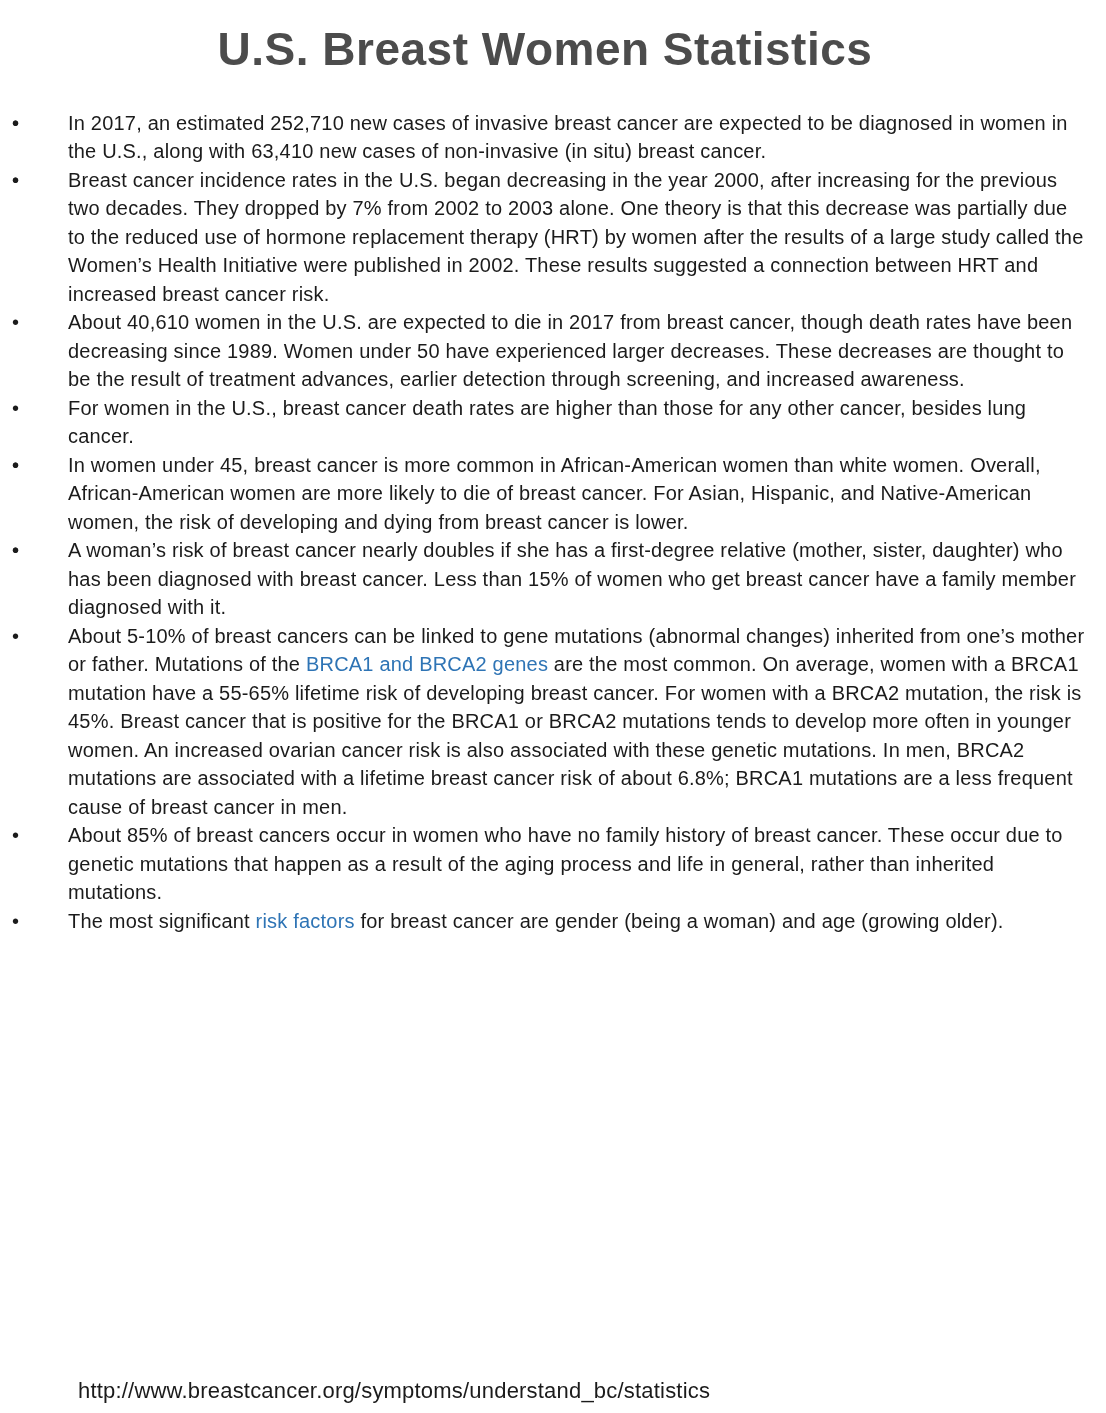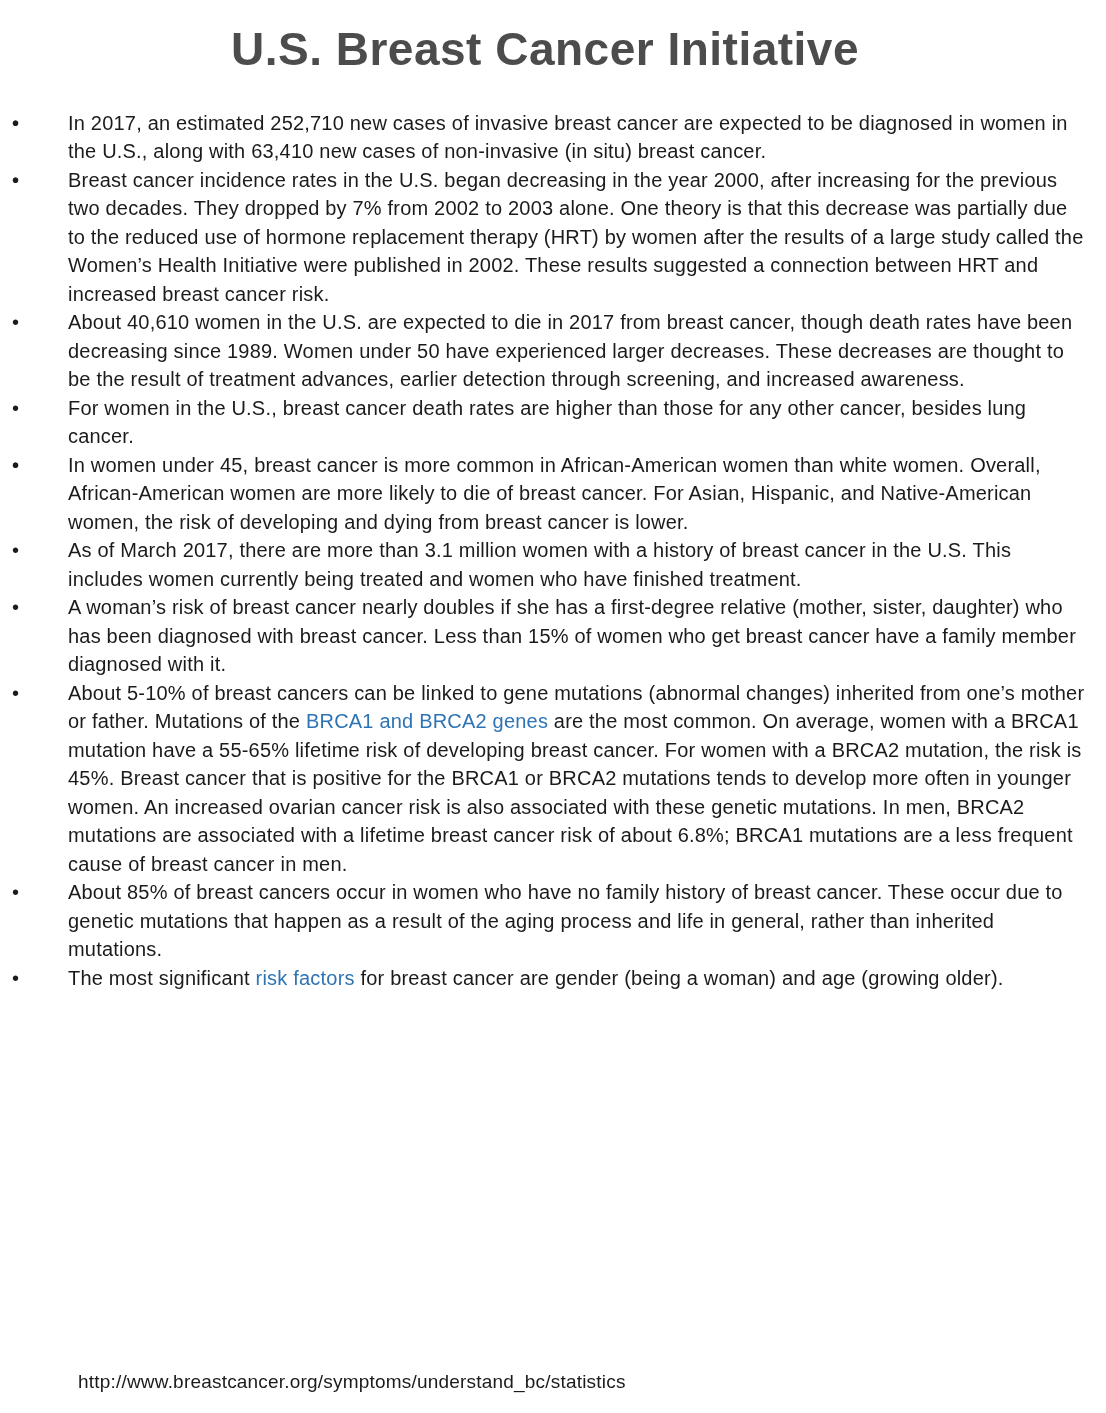--- a/index.html
+++ b/index.html
@@ -53,43 +53,43 @@
     top: 0;
     font-size: 20px;
   }
   a.link {
     color: var(--link-color);
     cursor: pointer;
   }
   .footer-url {
     position: absolute;
     left: 78px;
-    bottom: 20px;
-    font-size: 19px;
+    bottom: 9px;
+    font-size: 22px;
     letter-spacing: 0.2px;
     color: var(--body-color);
     white-space: nowrap;
   }
 </style>
 </head>
 <body>
 
 <div class="page">
-  <h1 class="doc-title">U.S. Breast Cancer Initiative</h1>
+  <h1 class="doc-title">U.S. Breast Women Statistics</h1>
 
   <ul class="bullets" id="bullet-list">
       <li><span class="marker">•</span></li>
       <li><span class="marker">•</span><span class="text">In 2017, an estimated 252,710 new cases of invasive breast cancer are expected to be diagnosed in women in the U.S., along with 63,410 new cases of non-invasive (in situ) breast cancer.</span></li>
       <li><span class="marker">•</span></li>
       <li><span class="marker">•</span><span class="text">Breast cancer incidence rates in the U.S. began decreasing in the year 2000, after increasing for the previous two decades. They dropped by 7% from 2002 to 2003 alone. One theory is that this decrease was partially due to the reduced use of hormone replacement therapy (HRT) by women after the results of a large study called the Women’s Health Initiative were published in 2002. These results suggested a connection between HRT and increased breast cancer risk.</span></li>
       <li><span class="marker">•</span><span class="text">About 40,610 women in the U.S. are expected to die in 2017 from breast cancer, though death rates have been decreasing since 1989. Women under 50 have experienced larger decreases. These decreases are thought to be the result of treatment advances, earlier detection through screening, and increased awareness.</span></li>
       <li><span class="marker">•</span><span class="text">For women in the U.S., breast cancer death rates are higher than those for any other cancer, besides lung cancer.</span></li>
       <li><span class="marker">•</span></li>
       <li><span class="marker">•</span><span class="text">In women under 45, breast cancer is more common in African-American women than white women. Overall, African-American women are more likely to die of breast cancer. For Asian, Hispanic, and Native-American women, the risk of developing and dying from breast cancer is lower.</span></li>
-      <li><span class="marker">•</span><span class="text">As of March 2017, there are more than 3.1 million women with a history of breast cancer in the U.S. This includes women currently being treated and women who have finished treatment.</span></li>
+      <li><span class="marker">•</span></li>
       <li><span class="marker">•</span><span class="text">A woman’s risk of breast cancer nearly doubles if she has a first-degree relative (mother, sister, daughter) who has been diagnosed with breast cancer. Less than 15% of women who get breast cancer have a family member diagnosed with it.</span></li>
       <li><span class="marker">•</span><span class="text">About 5-10% of breast cancers can be linked to gene mutations (abnormal changes) inherited from one’s mother or father. Mutations of the <a class="link">BRCA1 and BRCA2 genes</a> are the most common. On average, women with a BRCA1 mutation have a 55-65% lifetime risk of developing breast cancer. For women with a BRCA2 mutation, the risk is 45%. Breast cancer that is positive for the BRCA1 or BRCA2 mutations tends to develop more often in younger women. An increased ovarian cancer risk is also associated with these genetic mutations. In men, BRCA2 mutations are associated with a lifetime breast cancer risk of about 6.8%; BRCA1 mutations are a less frequent cause of breast cancer in men.</span></li>
       <li><span class="marker">•</span><span class="text">About 85% of breast cancers occur in women who have no family history of breast cancer. These occur due to genetic mutations that happen as a result of the aging process and life in general, rather than inherited mutations.</span></li>
       <li><span class="marker">•</span><span class="text">The most significant <a class="link">risk factors</a> for breast cancer are gender (being a woman) and age (growing older).</span></li>
     </ul>
 
   <div class="footer-url">http://www.breastcancer.org/symptoms/understand_bc/statistics</div>
 </div>
 
 </body></html>

